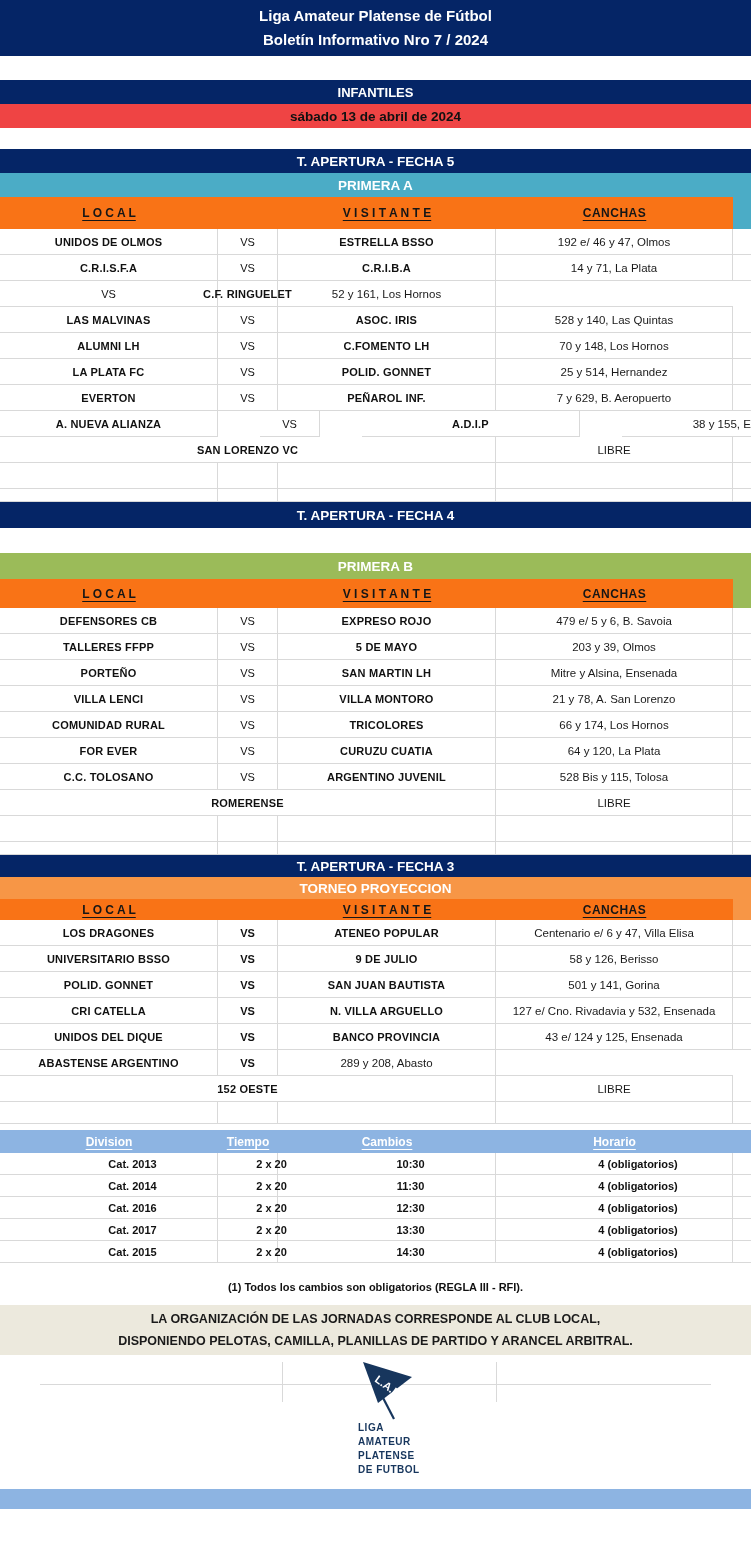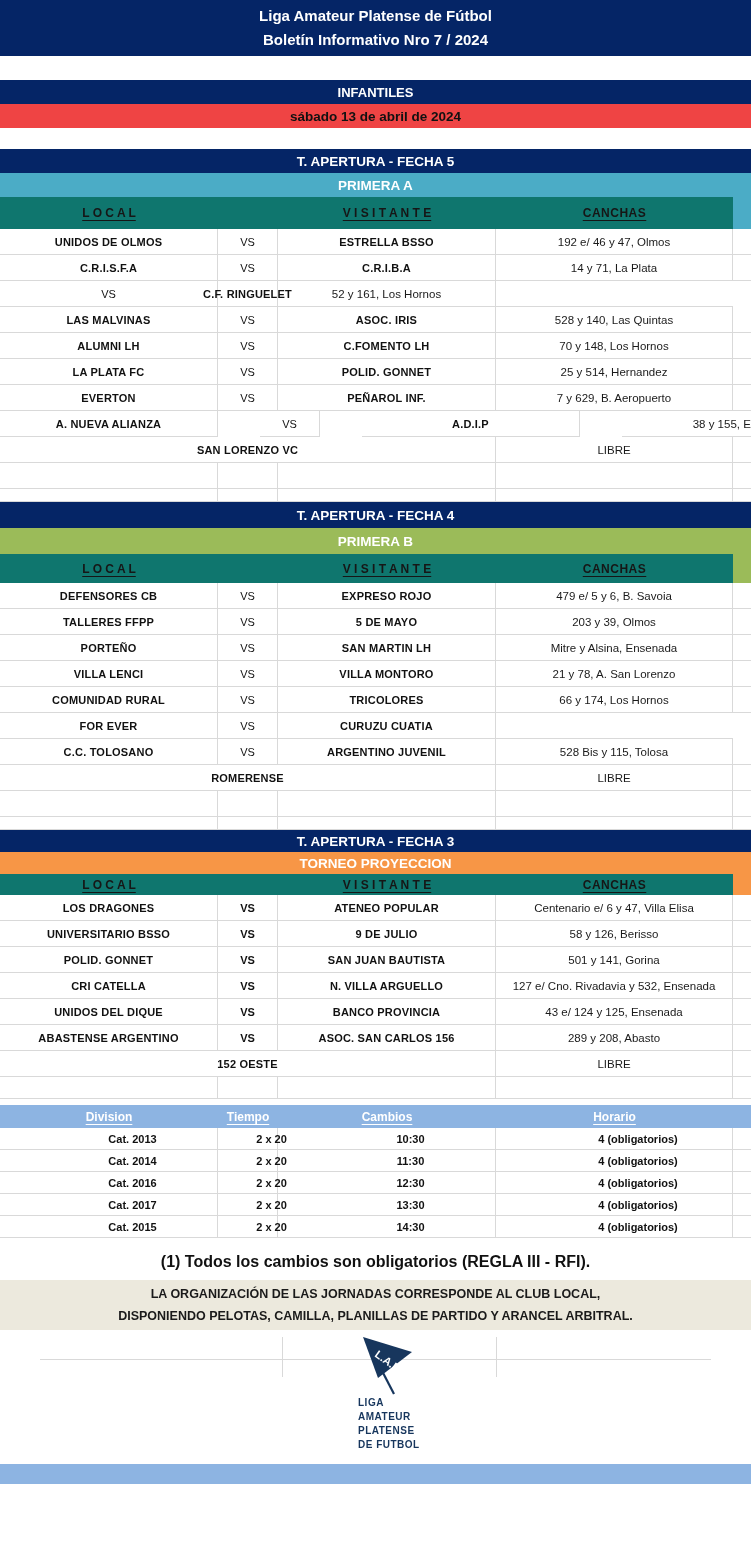--- a/index.html
+++ b/index.html
@@ -25,21 +25,21 @@
   }
 
   
   .fecha-band { font-size:13.5px; }
   .division-band {
     color:#fff; font-weight:bold; font-size:13.5px;
     display:flex; align-items:center; justify-content:center; width:751px;
   }
   .hdr-row { display:grid; grid-template-columns:218px 60px 218px 237px 18px; }
   .hdr-cell {
-    background:#0f766e; display:flex; align-items:center; justify-content:center;
+    background:#f97316; display:flex; align-items:center; justify-content:center;
     font-weight:bold; font-size:12px; color:#161616;
   }
   .hdr-cell u, .sched-hdr u { text-decoration:underline; text-underline-offset:3px; }
   .spaced { letter-spacing:0.5px; }
 
   .mrow { display:grid; grid-template-columns:218px 60px 218px 237px 18px; }
   .mrow.libre-row { grid-template-columns:496px 237px 18px; }
   .cell {
     border-right:1px solid #D9D9D9; border-bottom:1px solid #D9D9D9;
     display:flex; align-items:center; justify-content:center;
@@ -59,21 +59,21 @@
   }
   .sched-hdr .sh {
     color:#fff; font-weight:bold; font-size:12px;
     display:flex; align-items:center; justify-content:center;
   }
   .srow { display:grid; grid-template-columns:218px 60px 218px 237px 18px; height:22px; }
   .srow .cell { font-weight:bold; font-size:11px;padding-left:48px; }
   .srow .star { font-size:12px; }
 
   
-  .notes { margin-top:12px; text-align:center; font-weight:bold; font-size:16px; line-height:24px; color:#111; }
+  .notes { margin-top:12px; text-align:center; font-weight:bold; font-size:11px; line-height:24px; color:#111; }
   .org-band {
     margin-top:6px; background:#ECE9DD; height:50px;
     display:flex; flex-direction:column; align-items:center; justify-content:center;
     font-weight:bold; font-size:12.5px; line-height:22px; color:#1a1a1a; text-align:center;
   }
 
   
   .logo-area { position:relative; height:130px; }
   .gridline-h { position:absolute; left:40px; top:29px; width:671px; height:1px; background:#D9D9D9; }
   .gridline-v { position:absolute; top:7px; height:40px; width:1px; background:#D9D9D9; }
@@ -185,21 +185,21 @@
         <div class="mrow" style="height: 13px;">
           <div class="cell"></div>
           <div class="cell"></div>
           <div class="cell"></div>
           <div class="cell"></div>
           <div class="cell"></div>
         </div>
       </div>
       <div class="section">
         <div class="band-navy fecha-band" style="height: 26px;">T. APERTURA - FECHA 4</div>
-        <div class="division-band" style="background: rgb(155, 187, 89); height: 26px;">PRIMERA B</div>
+        <div class="division-band" style="background: rgb(155, 187, 89); height: 26px; margin-top: 25px;">PRIMERA B</div>
         <div class="hdr-row" style="height: 29px;">
           <div class="hdr-cell">
             <u>L O C A L</u>
           </div>
           <div class="hdr-cell"></div>
           <div class="hdr-cell">
             <u>V I S I T A N T E</u>
           </div>
           <div class="hdr-cell spaced">
             <u>CANCHAS</u>
@@ -238,20 +238,21 @@
           <div class="cell team">COMUNIDAD RURAL</div>
           <div class="cell vs-cell">VS</div>
           <div class="cell team">TRICOLORES</div>
           <div class="cell cancha-cell">66 y 174, Los Hornos</div>
           <div class="cell strip-cell"></div>
         </div>
         <div class="mrow" style="height: 26px;">
           <div class="cell team">FOR EVER</div>
           <div class="cell vs-cell">VS</div>
           <div class="cell team">CURUZU CUATIA</div>
+          <div class="cell cancha-cell">64 y 120, La Plata</div>
           <div class="cell strip-cell"></div>
         </div>
         <div class="mrow" style="height: 26px;">
           <div class="cell team">C.C. TOLOSANO</div>
           <div class="cell vs-cell">VS</div>
           <div class="cell team">ARGENTINO JUVENIL</div>
           <div class="cell cancha-cell">528 Bis y 115, Tolosa</div>
           <div class="cell strip-cell"></div>
         </div>
         <div class="mrow libre-row" style="height: 26px;">
@@ -321,21 +322,20 @@
         <div class="mrow vs-bold" style="height: 26px;">
           <div class="cell team">UNIDOS DEL DIQUE</div>
           <div class="cell vs-cell">VS</div>
           <div class="cell team">BANCO PROVINCIA</div>
           <div class="cell cancha-cell">43 e/ 124 y 125, Ensenada</div>
           <div class="cell strip-cell"></div>
         </div>
         <div class="mrow vs-bold" style="height: 26px;">
           <div class="cell team">ABASTENSE ARGENTINO</div>
           <div class="cell vs-cell">VS</div>
-          <div class="cell team">ASOC. SAN CARLOS 156</div>
           <div class="cell cancha-cell">289 y 208, Abasto</div>
           <div class="cell strip-cell"></div>
         </div>
         <div class="mrow libre-row" style="height: 26px;">
           <div class="cell team">152 OESTE</div>
           <div class="cell cancha-cell">LIBRE</div>
           <div class="cell strip-cell"></div>
         </div>
         <div class="mrow" style="height: 22px;">
           <div class="cell"></div>

